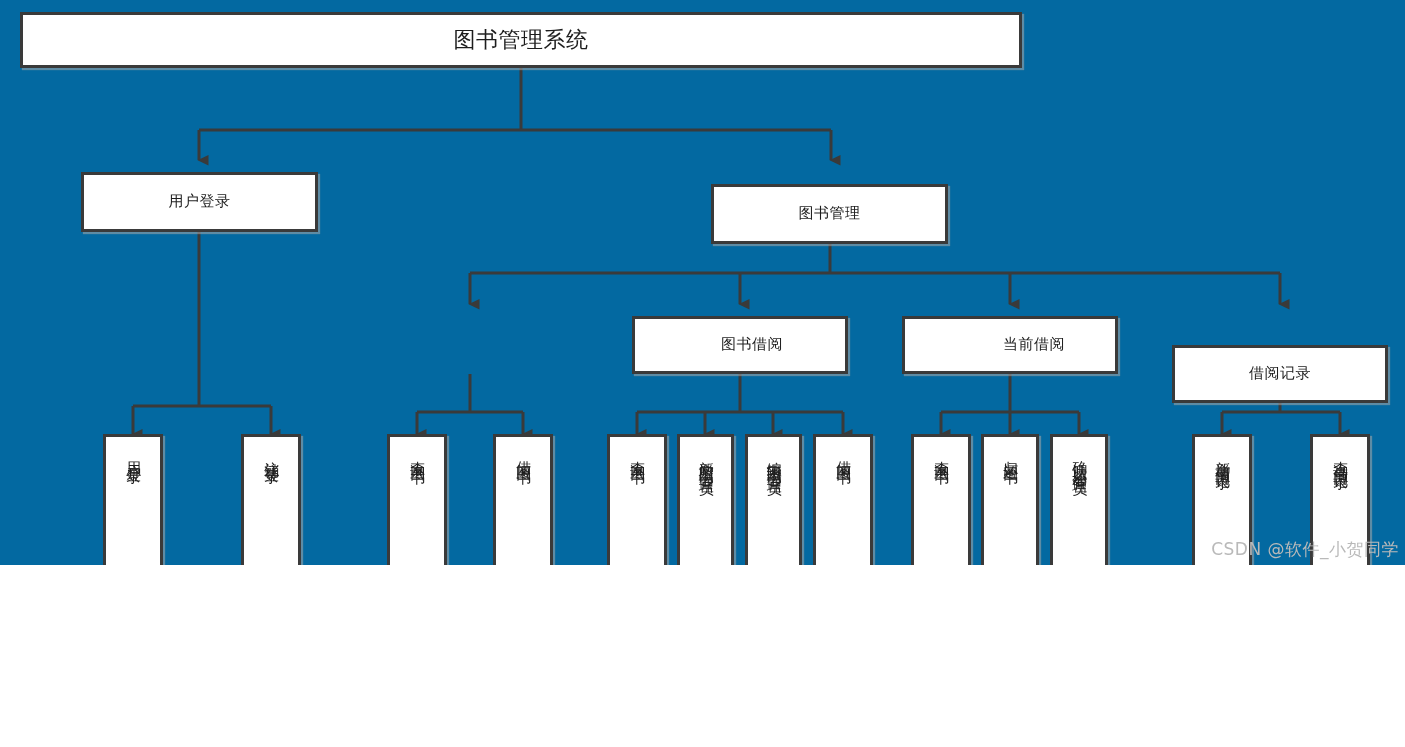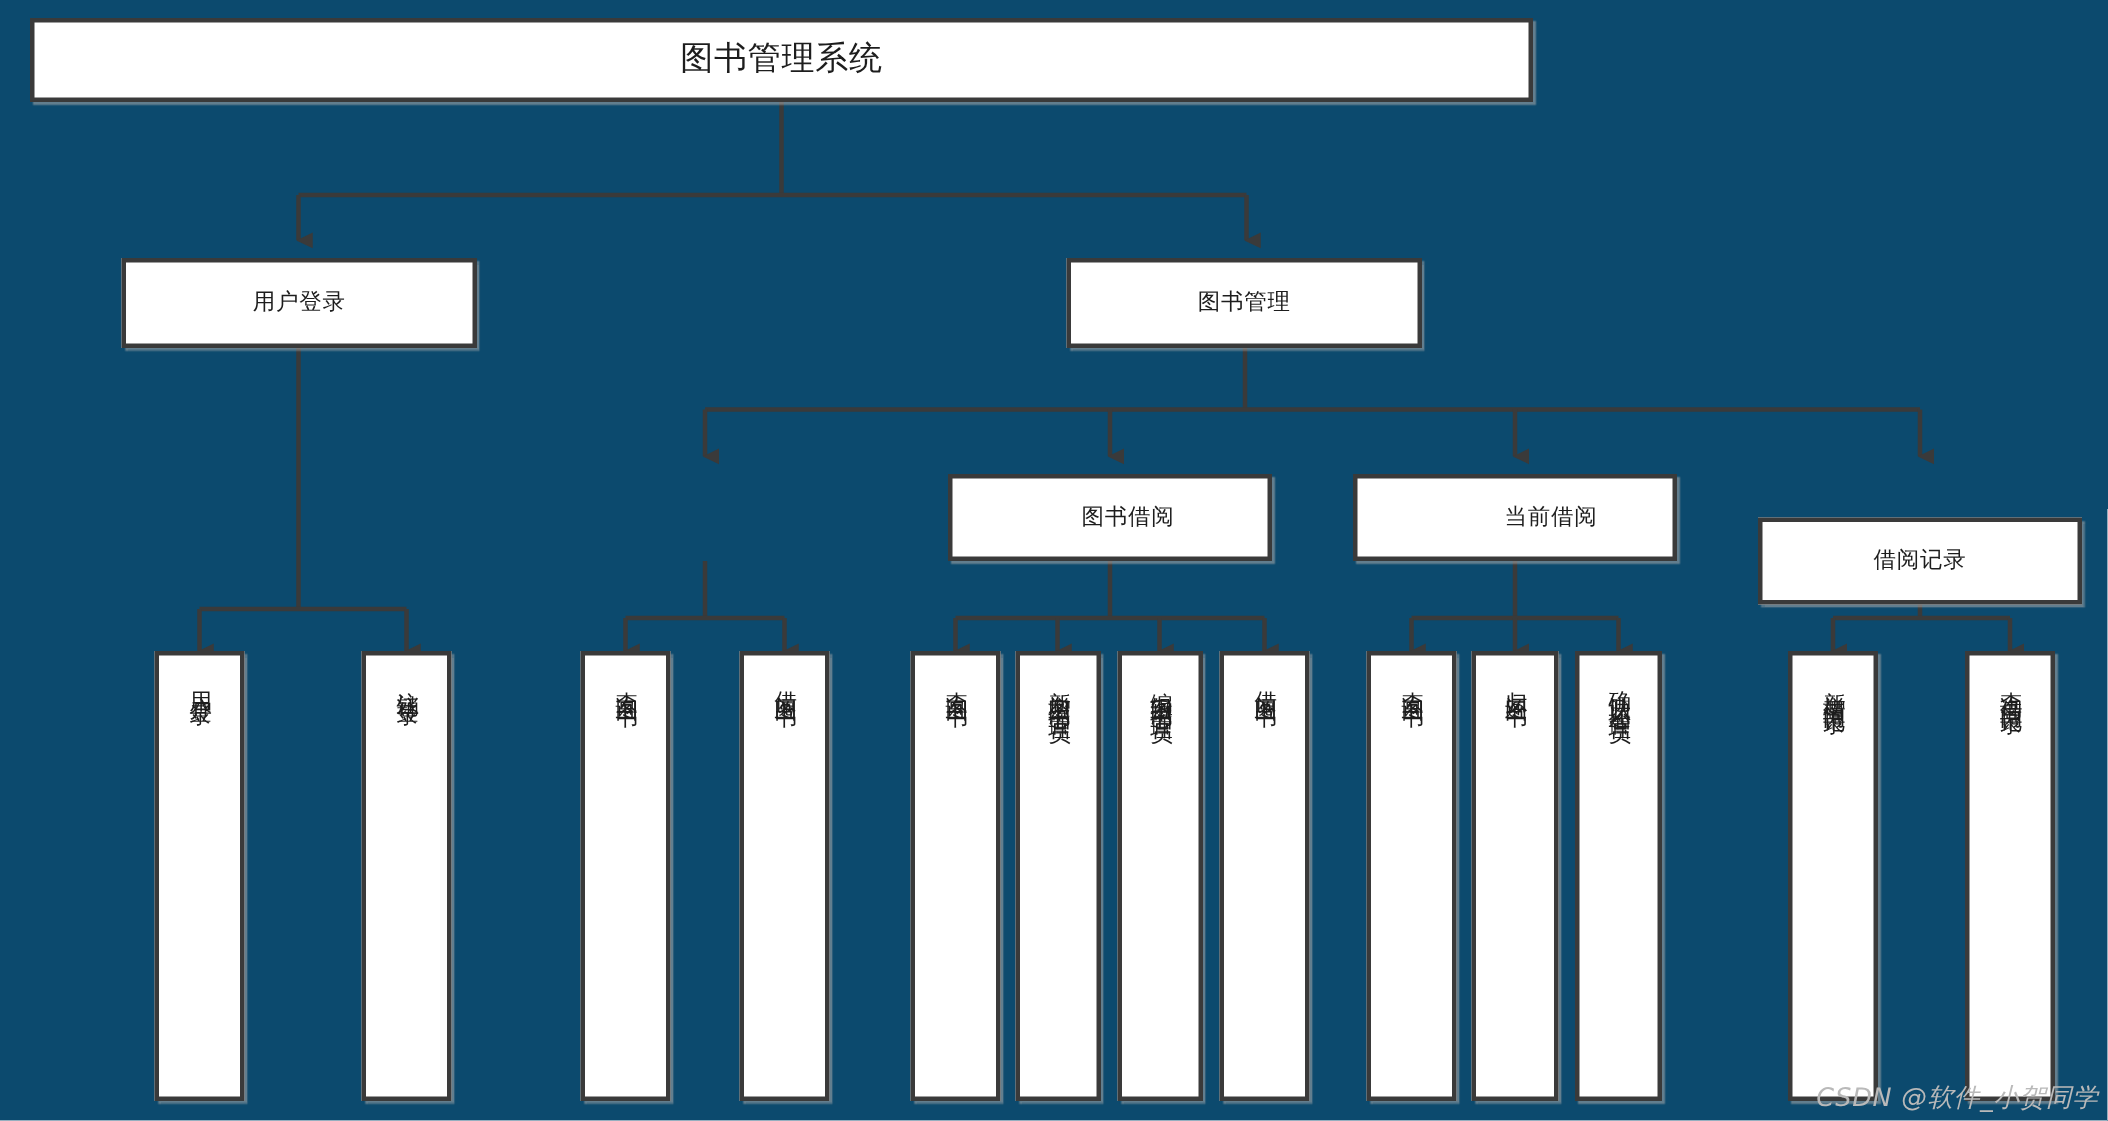--- a/index.html
+++ b/index.html
@@ -6,22 +6,22 @@
     margin: 0;
     padding: 0;
     background: #ffffff;
   }
   body {
     font-family: "DejaVu Sans", "Liberation Sans", sans-serif;
   }
   #canvas {
     position: relative;
     width: 1405px;
-    height: 747px;
-    background: #0c4a6e;
+    height: 565px;
+    background: #0369a1;
     overflow: hidden;
   }
   svg.wires {
     position: absolute;
     left: 0;
     top: 0;
     width: 1405px;
     height: 747px;
     pointer-events: none;
   }
@@ -56,21 +56,20 @@
   }
   .node.root .label { font-size: 22px; }
   .watermark {
     position: absolute;
     right: 6px;
     bottom: 4px;
     color: #b9b9b9;
     font-size: 17px;
     letter-spacing: 0.5px;
     white-space: nowrap;
-    font-style: italic;
   }
 </style>
 </head>
 <body>
 
 <div id="canvas">
 
   <svg class="wires" viewBox="0 0 1405 747">
     <defs>
       <marker id="arrow" markerWidth="12" markerHeight="12" refX="5.5" refY="9.5" orient="auto" markerUnits="userSpaceOnUse">
@@ -122,21 +121,21 @@
     </g>
   </svg>
 
   <div class="node root" style="left:20px; top:12px; width:1002px; height:56px;">
     <span class="label">图书管理系统</span>
   </div>
 
   <div class="node" style="left:81px; top:172px; width:237px; height:60px;">
     <span class="label">用户登录</span>
   </div>
-  <div class="node" style="left:711px; top:172px; width:237px; height:60px;">
+  <div class="node" style="left:711px; top:184px; width:237px; height:60px;">
     <span class="label">图书管理</span>
   </div>
 
   <div class="node" style="left:632px; top:316px; width:216px; height:58px;padding-left:24px;">
     <span class="label">图书借阅</span>
   </div>
   <div class="node" style="left:902px; top:316px; width:216px; height:58px;padding-left:48px;">
     <span class="label">当前借阅</span>
   </div>
   <div class="node" style="left:1172px; top:316px; width:216px; height:58px;margin-top:29px;">

